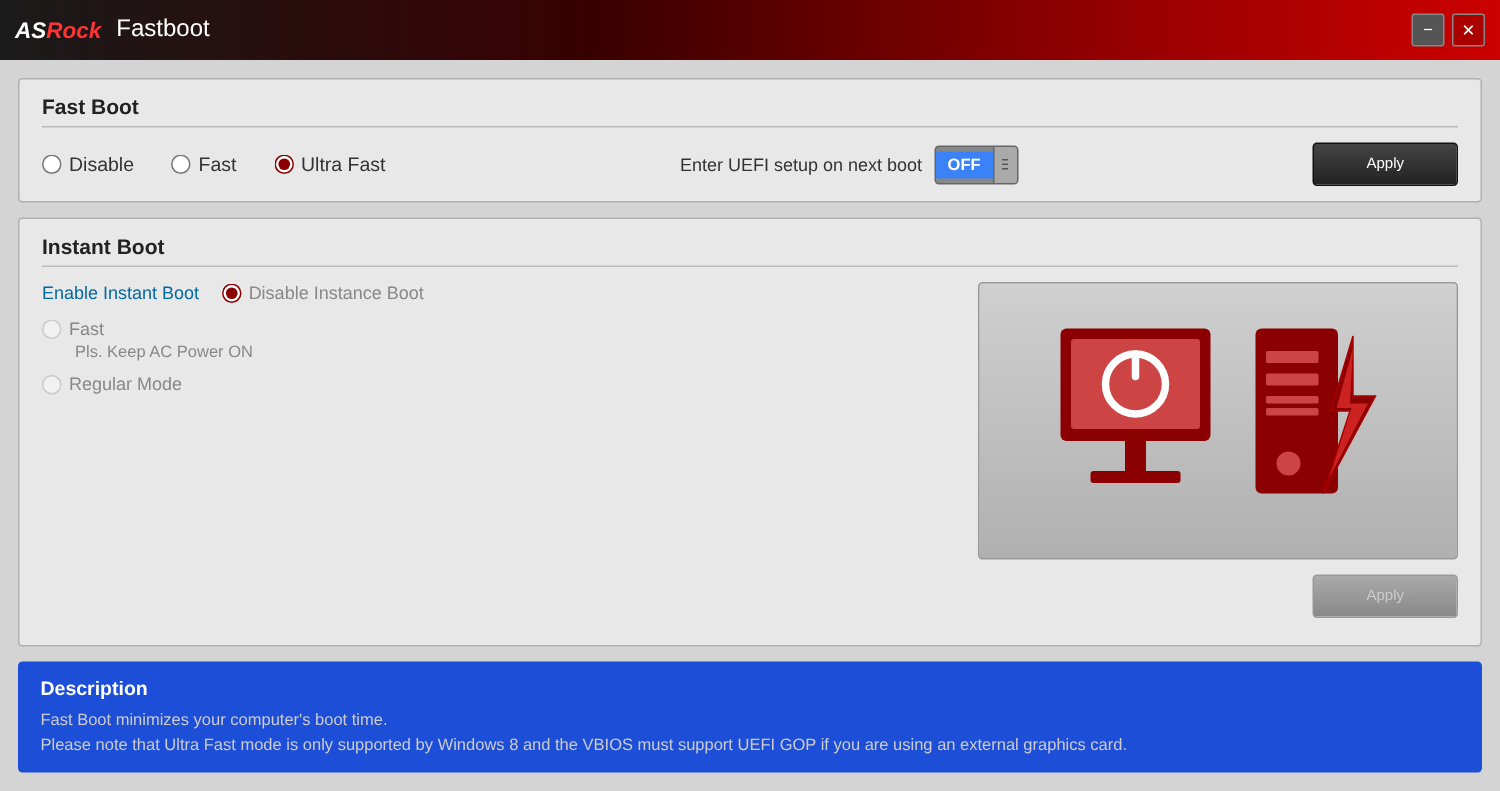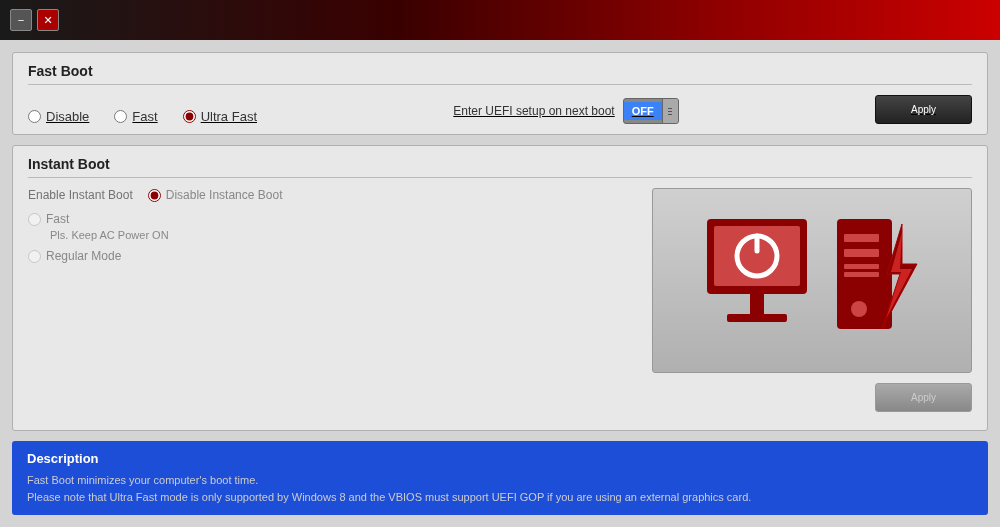--- a/index.html
+++ b/index.html
@@ -83,23 +83,22 @@
       padding-bottom: 5px;
       border-bottom: 1px solid #bbb;
     }
 
     
     .fast-boot-section {
       flex-shrink: 0;
     }
     .fast-boot-row {
       display: flex;
-      align-items: flex-end;
+      align-items: center;
       gap: 30px;
-      text-decoration: underline;
     }
     .radio-group {
       display: flex;
       align-items: center;
       gap: 25px;
     }
     .radio-item {
       display: flex;
       align-items: center;
       gap: 5px;
@@ -193,21 +192,21 @@
       font-size: 12px;
       margin-bottom: 5px;
     }
     .enable-row {
       display: flex;
       align-items: center;
       gap: 15px;
       margin-bottom: 10px;
     }
     .enable-label {
-      color: #737373;
+      color: #0369a1;
       font-size: 12px;
     }
     .disable-radio {
       display: flex;
       align-items: center;
       gap: 5px;
     }
     .disable-radio input[type="radio"] { accent-color: #8b0000; }
     .disable-label {
       color: #888;
@@ -288,20 +287,26 @@
     .description-text {
       color: #cccccc;
       font-size: 11px;
       line-height: 1.5;
     }
   </style>
 </head>
 <body>
 
 <div class="title-bar">
+  <div class="title-bar-left">
+    <div class="asrock-logo">
+      <span class="as">AS</span><span class="rock">Rock</span>
+    </div>
+    <span class="app-title">Fastboot</span>
+  </div>
   <div class="title-bar-right">
     <div class="win-btn minimize">−</div>
     <div class="win-btn close">✕</div>
   </div>
 </div>
 
 <div class="main-content">
 
   <div class="section fast-boot-section">
     <div class="section-title">Fast Boot</div>

